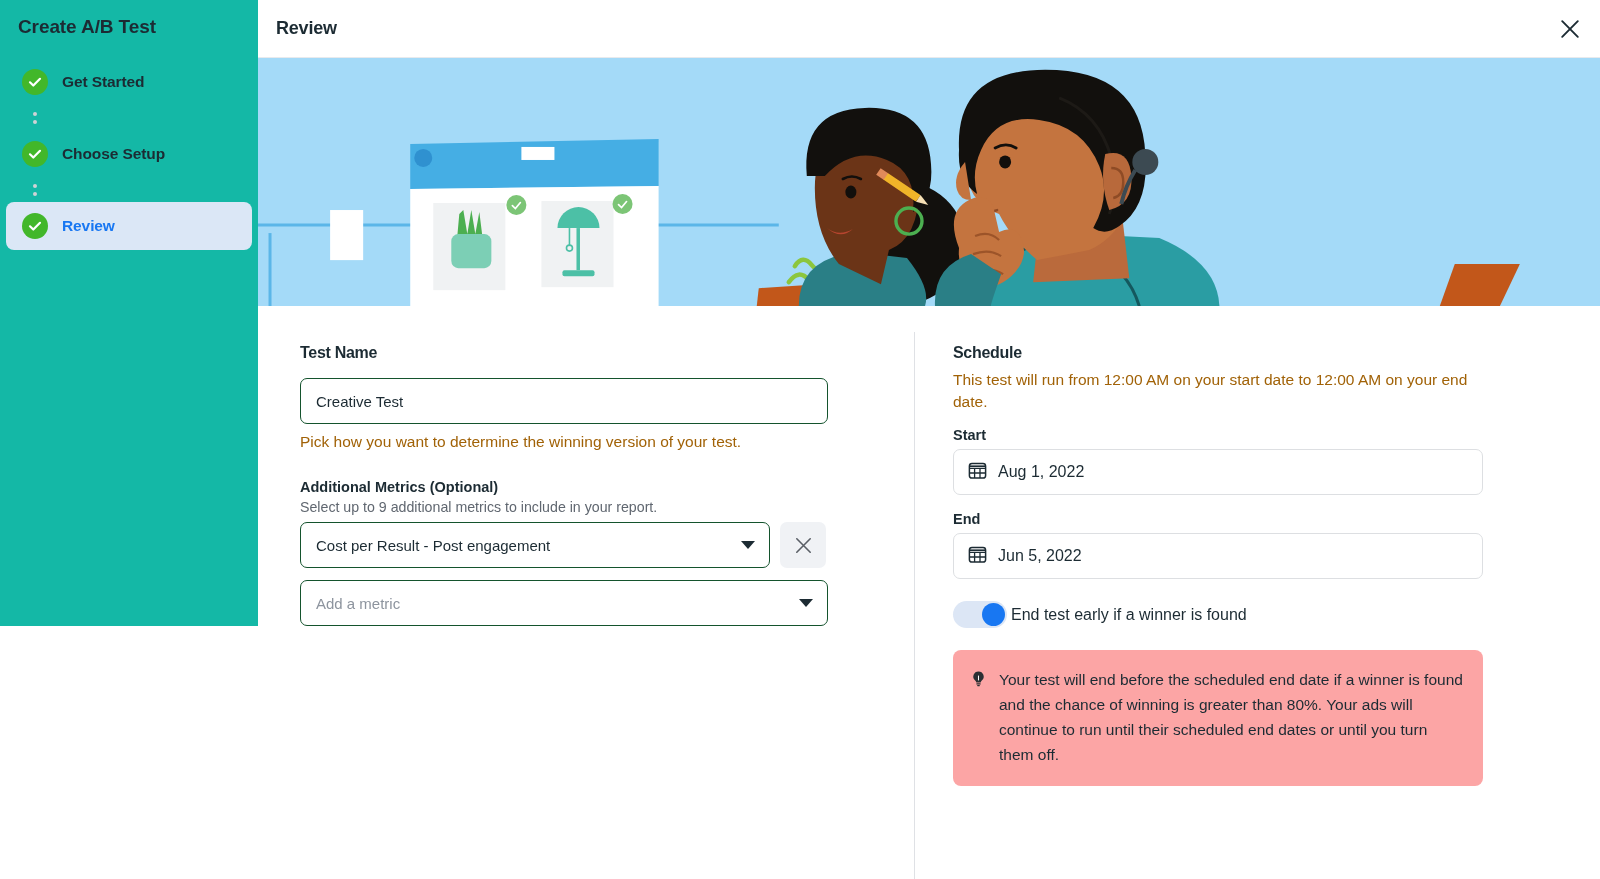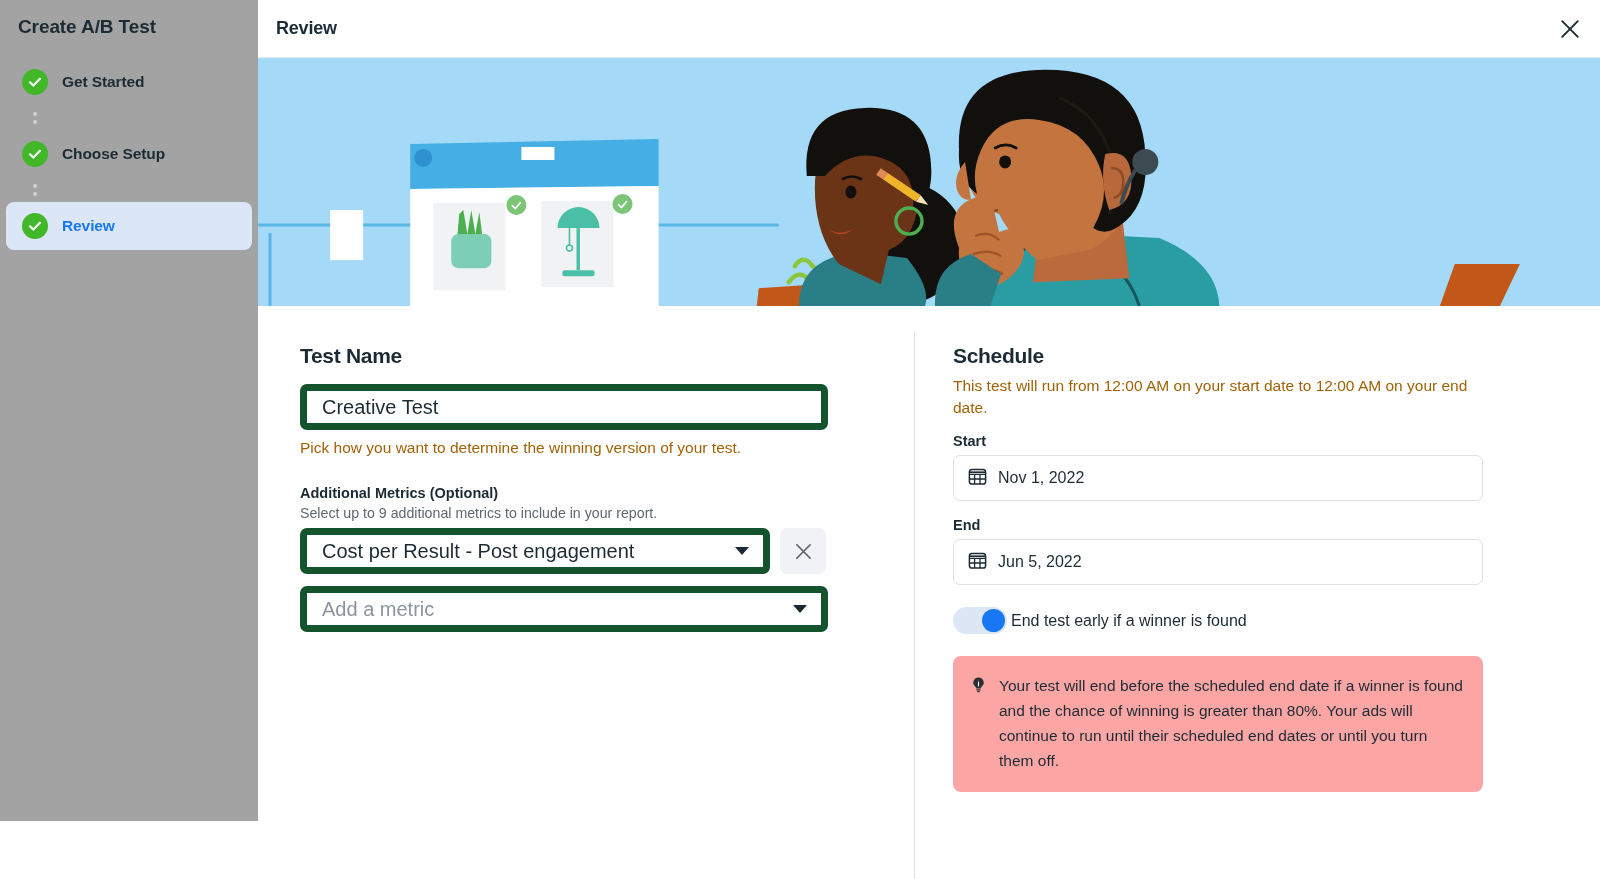--- a/index.html
+++ b/index.html
@@ -8,22 +8,22 @@
     width: 1600px; height: 879px;
     overflow: hidden;
     background: #ffffff;
     font-family: "Liberation Sans", sans-serif;
     -webkit-font-smoothing: antialiased;
   }
   .app { position: relative; width: 1600px; height: 879px; display: flex; }
 
   
   .sidebar {
-    width: 258px; height: 821px;
-    background: #a3a3a3;
+    width: 258px; height: 626px;
+    background: #14b8a6;
     flex: 0 0 258px;
     padding: 0;
     position: relative;
   }
   .sidebar-title {
     font-size: 19px; font-weight: bold; color: #1c2b33;
     padding: 16px 0 0 18px;
     letter-spacing: -0.1px;
   }
   .steps { margin-top: 20px; }
@@ -99,41 +99,41 @@
   .divider {
     width: 1px; background: #dfe1e5; flex: 0 0 1px;
     margin-top: 26px; margin-bottom: 0;
   }
   .col-right {
     flex: 1;
     padding: 38px 0 0 38px;
   }
 
   h2.section {
-    font-size: 21px; font-weight: bold; color: #1c2b33;
+    font-size: 16px; font-weight: bold; color: #1c2b33;
     letter-spacing: -0.3px;
   }
   .section-desc {
     font-size: 15.5px; color: #a16207; line-height: 1.42;
     margin-top: 7px; max-width: 500px;
   }
   .field-label {
     font-size: 14.5px; font-weight: bold; color: #1c2b33;
     margin-bottom: 6px;
   }
   .field-sub {
     font-size: 14.2px; color: #606770; margin-top: -2px; margin-bottom: 7px;
   }
 
   .textbox, .selectbox {
-    height: 46px; border: 7px solid #14532d; border-radius: 7px;
+    height: 46px; border: 1px solid #14532d; border-radius: 7px;
     background: #fff;
     display: flex; align-items: center;
     padding: 0 15px;
-    font-size: 20px; color: #1c2b33;
+    font-size: 15px; color: #1c2b33;
     position: relative;
     cursor: text;
   }
   .selectbox { cursor: pointer; padding-right: 38px; }
   .selectbox .caret {
     position: absolute; right: 14px; top: 50%; transform: translateY(-50%);
     width: 0; height: 0;
     border-left: 7px solid transparent;
     border-right: 7px solid transparent;
     border-top: 8px solid #1c2b33;
@@ -400,21 +400,21 @@
         <div class="mt-22">
           <div class="field-label">Start</div>
           <div class="date-box">
             <span>
               <svg width="19" height="19" viewBox="0 0 19 19">
                 <rect x="1.4" y="2.6" width="16.2" height="14.4" rx="2.6" fill="none" stroke="#1c2b33" stroke-width="1.5"></rect>
                 <path d="M1.4 7.3 H17.6 M1.4 12 H17.6 M6.6 7.3 V17 M12 7.3 V17" stroke="#1c2b33" stroke-width="1.3"></path>
                 <path d="M1.4 5.2 H17.6" stroke="#1c2b33" stroke-width="1.6"></path>
               </svg>
             </span>
-            <span>Nov 1, 2022</span>
+            <span>Aug 1, 2022</span>
           </div>
         </div>
 
         <div class="mt-16">
           <div class="field-label">End</div>
           <div class="date-box">
             <span>
               <svg width="19" height="19" viewBox="0 0 19 19">
                 <rect x="1.4" y="2.6" width="16.2" height="14.4" rx="2.6" fill="none" stroke="#1c2b33" stroke-width="1.5"></rect>
                 <path d="M1.4 7.3 H17.6 M1.4 12 H17.6 M6.6 7.3 V17 M12 7.3 V17" stroke="#1c2b33" stroke-width="1.3"></path>

